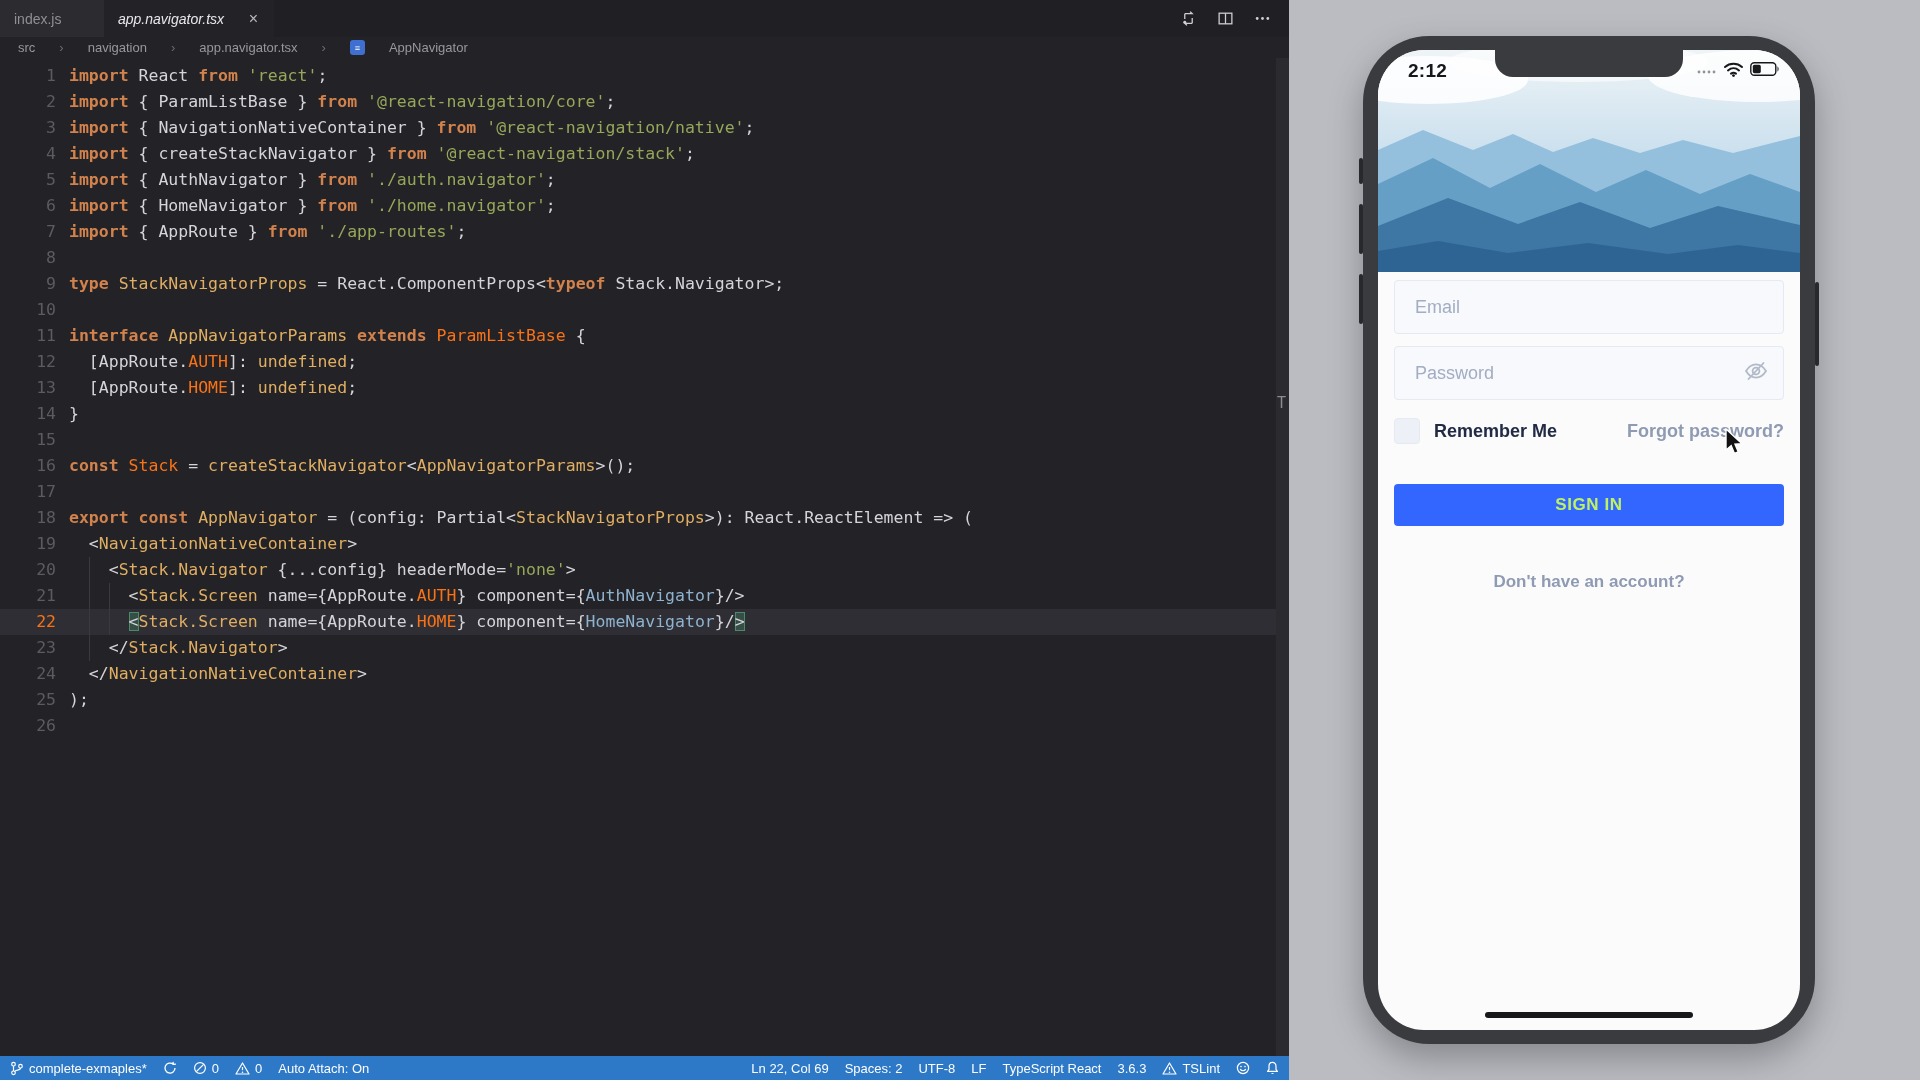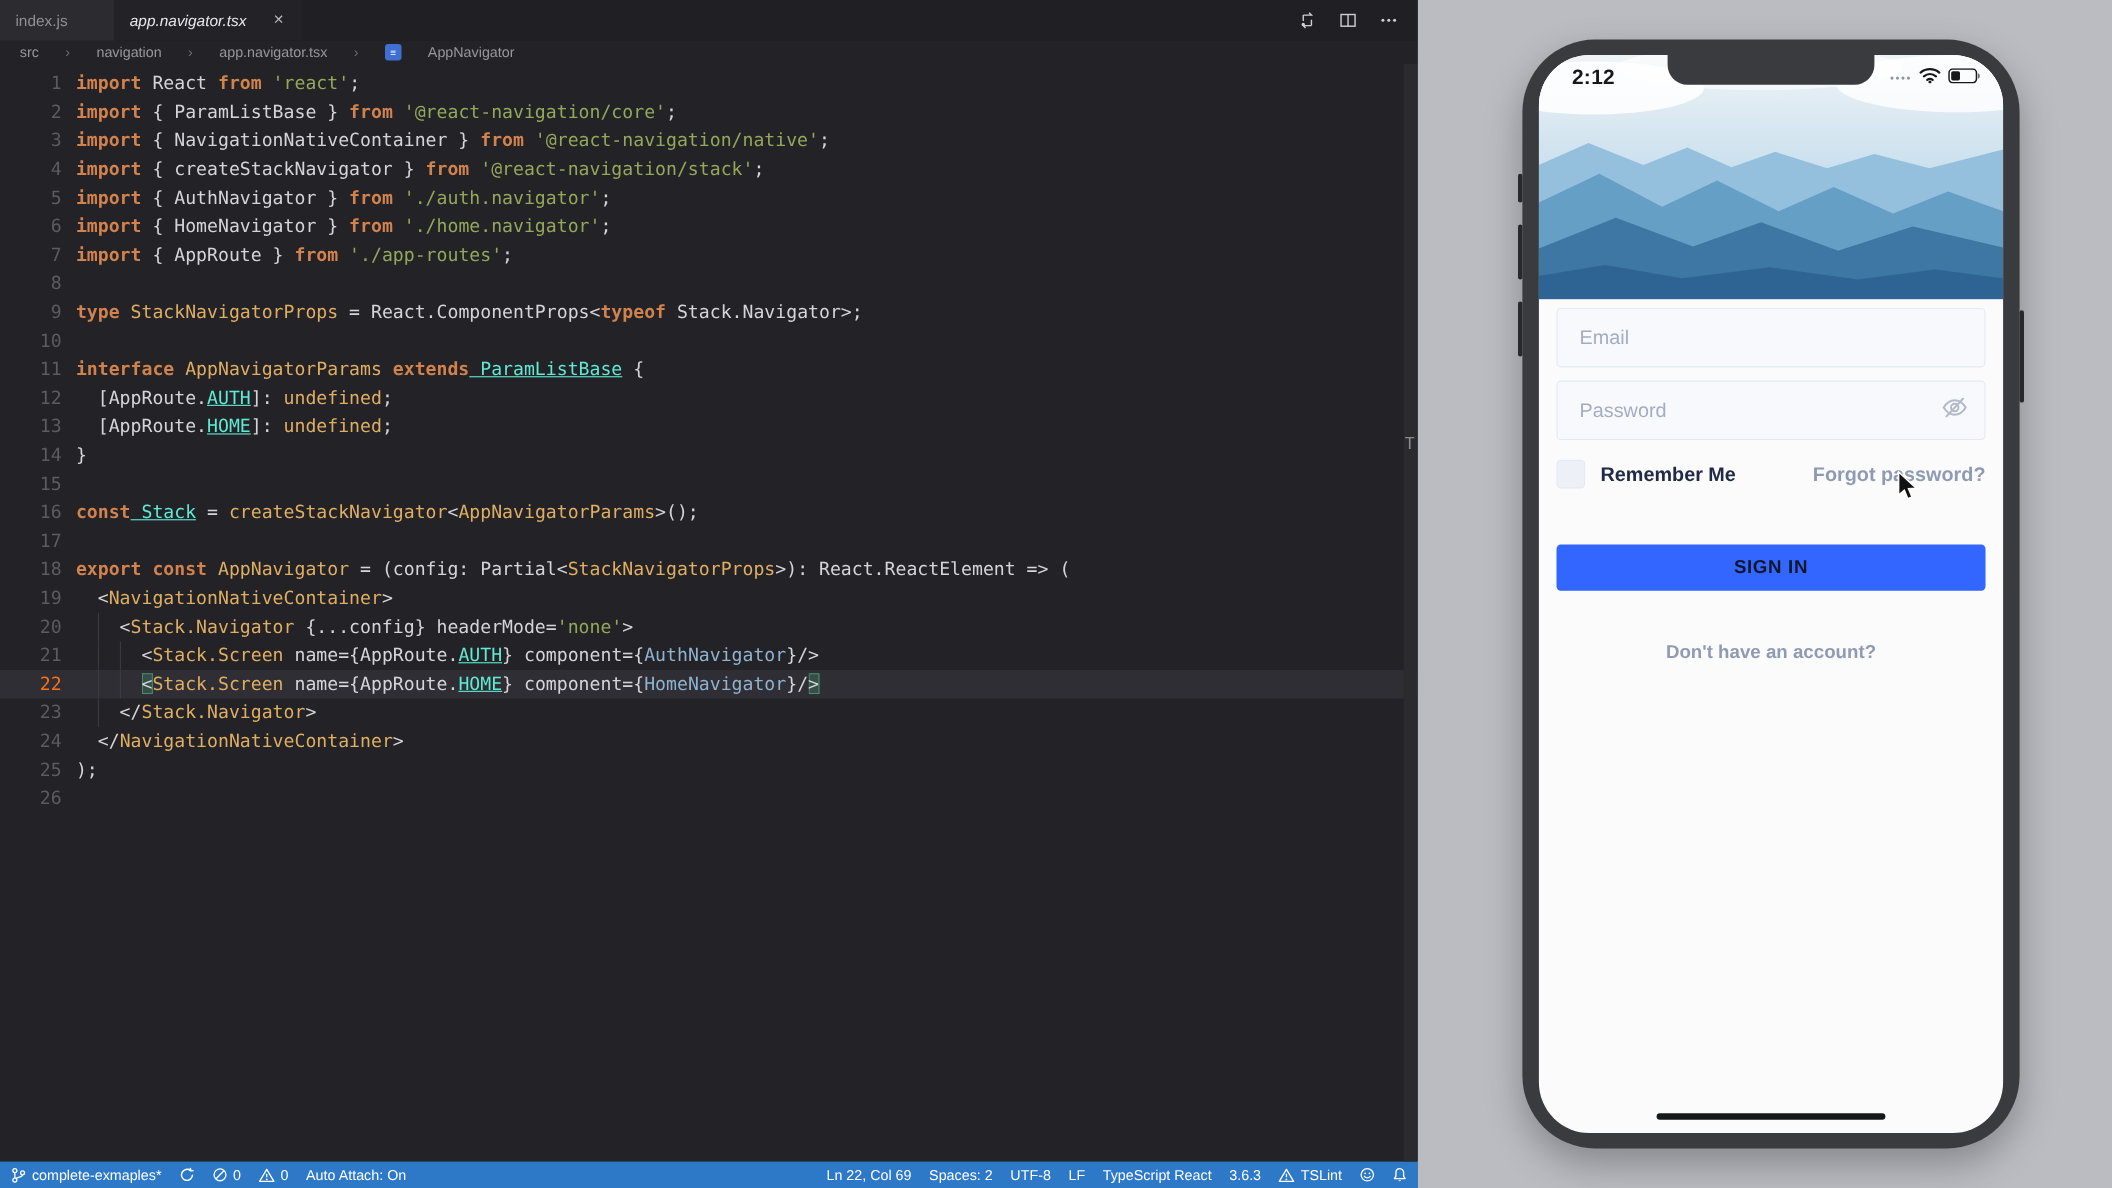--- a/index.html
+++ b/index.html
@@ -26,34 +26,34 @@
   .code-line { display:flex; height:26px; white-space:pre; position:relative; }
   .code-line.current { background:#2e2e34; }
   .ln { width:56px; flex:0 0 auto; text-align:right; color:#5b5b60; user-select:none; }
   .current .ln { color:#f97316; }
   .lc { margin-left:13px; position:relative; color:#d5d5d9; }
   .guide { position:absolute; top:0; bottom:0; width:1px; background:#39393f; }
   .tok-w { color:#d5d5d9; }
   .tok-k { color:#d2824c; font-weight:bold; }
   .tok-t { color:#e0ae62; }
   .tok-s { color:#96a75a; }
-  .tok-pu { color:#5eead4;text-decoration:underline; }
+  .tok-pu { color:#f97316; }
   .tok-b { color:#8fb3cf; }
   .tok-bm { color:#d5d5d9; background:rgba(64,130,100,.40); box-shadow:inset 0 0 0 1px #4c8a6a; }
   .ruler { position:absolute; top:0; right:0; bottom:0; width:13px; background:#2a2a2f; }
   .ruler-marker { position:absolute; top:332px; left:1px; color:#8b8b91; font-size:15px; font-family:"DejaVu Sans Mono", monospace; }
 
   .statusbar { height:24px; background:#2d79c7; color:#fdfdfe; display:flex; align-items:center; justify-content:space-between; font-size:13px; padding:0 10px; flex:0 0 auto; }
   .sb-group { display:flex; align-items:center; gap:16px; height:100%; }
   .sb-item { display:flex; align-items:center; gap:5px; height:100%; }
   .sb-item svg { display:block; }
 
   
   .preview { flex:1 1 auto; position:relative; background:#bbbcc2; }
-  .phone { position:absolute; left:95px; top:36px; width:452px; height:1008px; background:#3a3b3f; border-radius:66px; box-shadow:0 14px 34px rgba(0,0,0,.28); }
+  .phone { position:absolute; left:74px; top:36px; width:452px; height:1008px; background:#3a3b3f; border-radius:66px; box-shadow:0 14px 34px rgba(0,0,0,.28); }
   .side-btn { position:absolute; background:#28292d; border-radius:2px; }
   .btn-mute { left:-4px; top:122px; width:4px; height:26px; }
   .btn-volup { left:-4px; top:168px; width:4px; height:50px; }
   .btn-voldn { left:-4px; top:238px; width:4px; height:50px; }
   .btn-power { right:-4px; top:246px; width:4px; height:84px; }
   .screen { position:absolute; left:15px; top:14px; width:422px; height:980px; border-radius:46px; background:#fbfbfc; overflow:hidden; }
   .notch { position:absolute; left:50%; transform:translateX(-50%); top:0; width:188px; height:27px; background:#3a3b3f; border-radius:0 0 18px 18px; z-index:5; }
   .hero { position:absolute; left:0; top:0; width:422px; height:222px; }
   .hero svg { display:block; width:100%; height:100%; }
   .pstatus { position:absolute; top:10px; left:0; right:0; display:flex; justify-content:space-between; align-items:center; padding:0 20px 0 30px; z-index:6; }
@@ -63,21 +63,21 @@
   .form { position:absolute; left:0; top:222px; right:0; bottom:0; padding:8px 16px 0; }
   .field { position:relative; height:54px; border-radius:4px; background:#f7f9fc; border:1px solid #e4e9f2; margin-bottom:12px; display:flex; align-items:center; }
   .field input { border:none; outline:none; background:transparent; width:100%; height:100%; padding:0 48px 0 20px; font-size:18px; color:#b91c1c; font-family:"Liberation Sans", sans-serif; }
   .field input::placeholder { color:#a3adc2; }
   .eye { position:absolute; right:14px; top:50%; transform:translateY(-50%); }
   .remember-row { margin-top:18px; display:flex; align-items:center; justify-content:space-between; }
   .remember { display:flex; align-items:center; }
   .checkbox { width:26px; height:26px; background:#edf1f7; border:1px solid #e4e9f2; border-radius:4px; }
   .remember-label { margin-left:14px; font-size:18px; font-weight:700; color:#222b45; }
   .forgot { font-size:18px; font-weight:700; color:#8f9bb3; cursor:pointer; }
-  .signin { margin-top:51px; height:42px; width:100%; background:#3366ff; border:none; border-radius:4px; color:#0f172a; font-size:17px; font-weight:700; letter-spacing:.6px; font-family:"Liberation Sans", sans-serif; cursor:pointer; }
+  .signin { margin-top:40px; height:42px; width:100%; background:#3366ff; border:none; border-radius:4px; color:#bef264; font-size:17px; font-weight:700; letter-spacing:.6px; font-family:"Liberation Sans", sans-serif; cursor:pointer; }
   .signup { margin-top:46px; text-align:center; font-size:17px; font-weight:700; color:#8f9bb3; cursor:pointer; }
   .home-indicator { position:absolute; bottom:12px; left:50%; transform:translateX(-50%); width:208px; height:6px; border-radius:3px; background:#17181a; }
 
   .cursor { position:absolute; left:1724px; top:428px; z-index:50; pointer-events:none; }
 </style>
 </head>
 <body>
 
 <div class="app">
 

